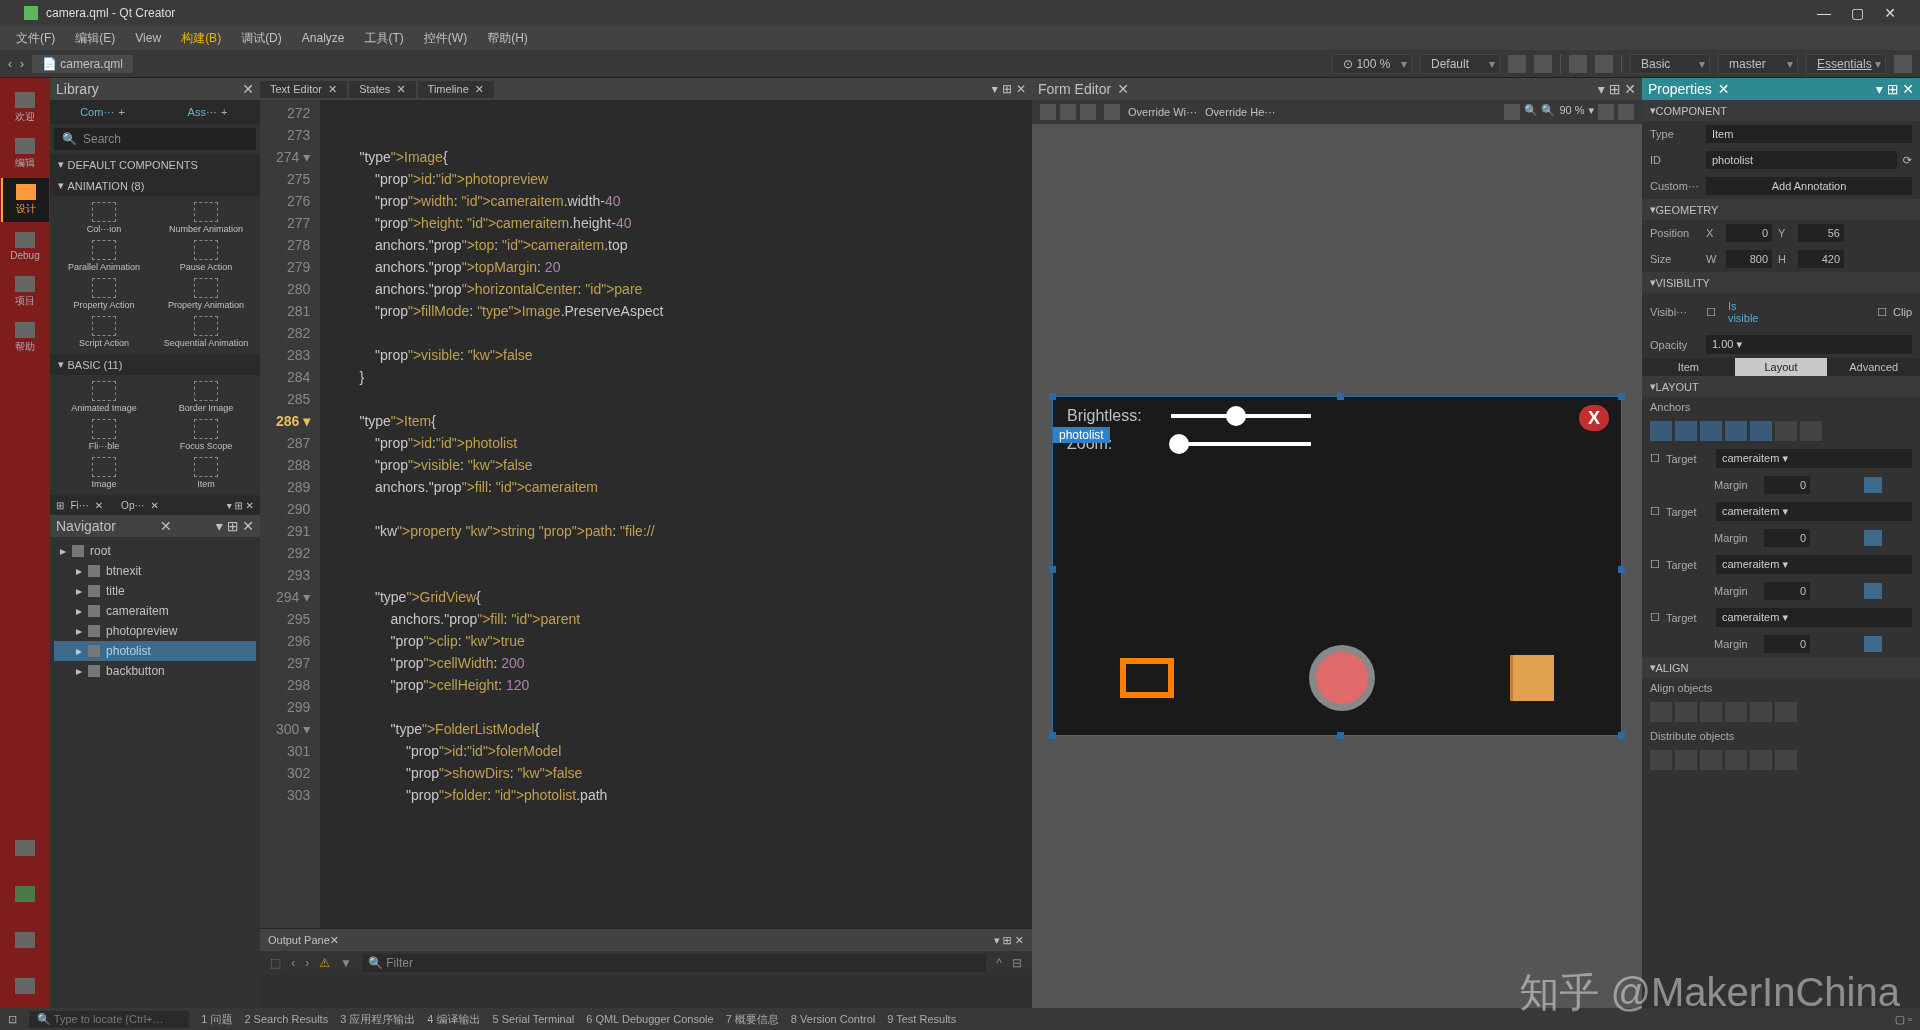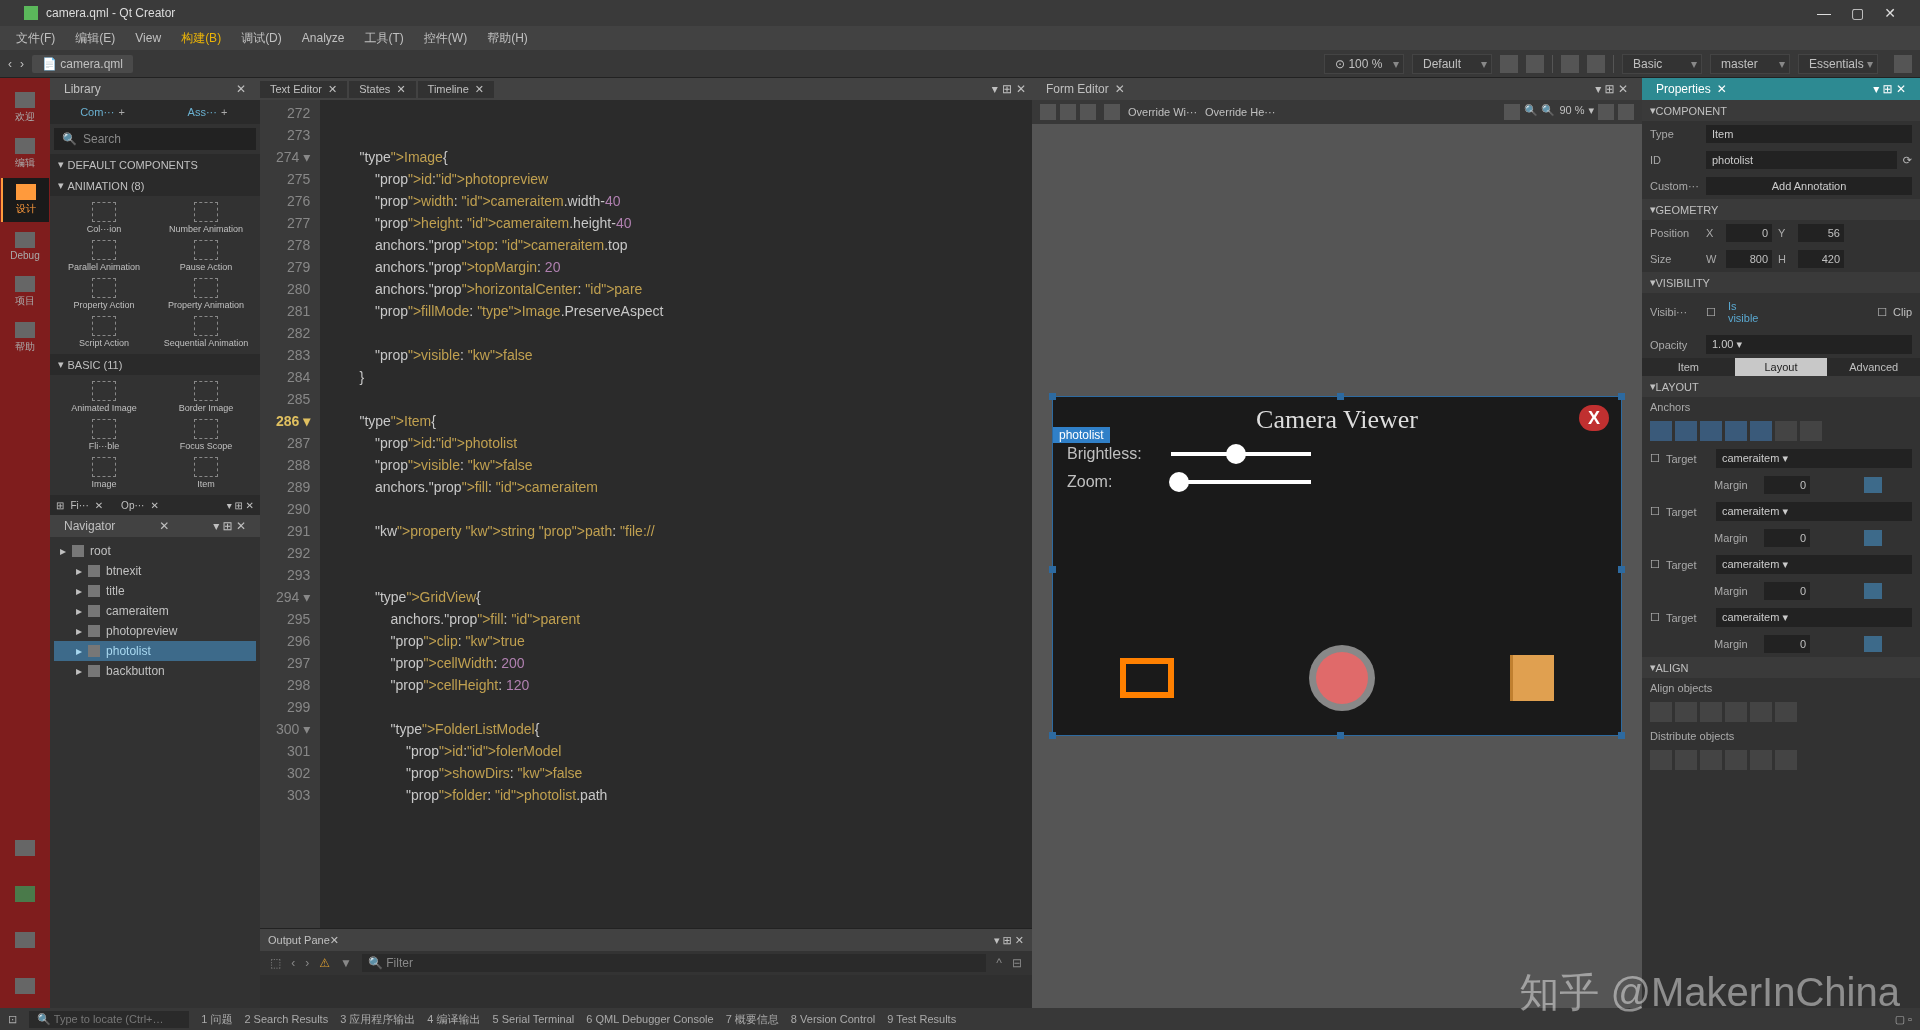--- a/index.html
+++ b/index.html
@@ -15,36 +15,36 @@
 .menubar span { padding: 2px 8px; cursor: pointer; }
 .menubar .disabled { color: #eab308; }
 
 
 .toolbar { height: 28px; background: #383838; display: flex; align-items: center; padding: 0 8px; gap: 8px; border-bottom: 1px solid #222; }
 .toolbar .sep { width: 1px; height: 18px; background: #555; }
 .toolbar .tbtn { width: 18px; height: 18px; background: #555; }
 .toolbar .filechip { background: #4a4a4a; padding: 2px 10px; border-radius: 2px; }
 .toolbar .combo { background: #333; padding: 2px 10px; border: 1px solid #444; min-width: 80px; position: relative; }
 .toolbar .combo::after { content: "▾"; position: absolute; right: 4px; color: #888; }
-.toolbar .right { margin-left: auto; display: flex; gap: 16px; align-items: center; }
+.toolbar .right { margin-left: auto; display: flex; gap: 8px; align-items: center; text-decoration: underline; }
 
 
 .main { display: flex; height: calc(100% - 26px - 24px - 28px - 22px); }
 
 
 .leftbar { width: 50px; background: #7f1d1d; display: flex; flex-direction: column; align-items: center; padding-top: 8px; gap: 2px; }
 .leftbar .item { width: 48px; height: 44px; display: flex; flex-direction: column; align-items: center; justify-content: center; font-size: 10px; gap: 2px; color: #aaa; }
 .leftbar .item.active { background: #1a1a1a; color: #ff9a3c; border-left: 2px solid #ff9a3c; }
 .leftbar .icon { width: 20px; height: 16px; background: #666; }
 .leftbar .item.active .icon { background: #ff9a3c; }
 .leftbar .spacer { flex: 1; }
 
 
 .library { width: 210px; background: #323232; display: flex; flex-direction: column; }
-.panel-tab { height: 22px; background: #424242; display: flex; align-items: center; padding: 0 14px; gap: 6px; font-size: 12px; }
+.panel-tab { height: 22px; background: #424242; display: flex; align-items: center; padding: 0 6px; gap: 6px; font-size: 14px; }
 .panel-tab .close { margin-left: auto; cursor: pointer; }
 .lib-tabs { display: flex; background: #2a2a2a; height: 24px; }
 .lib-tabs .tab { flex: 1; display: flex; align-items: center; justify-content: center; gap: 4px; font-size: 11px; color: #6ab0d0; }
 .lib-tabs .plus { color: #aaa; }
 .searchbox { margin: 4px; background: #222; padding: 4px 8px; display: flex; align-items: center; gap: 6px; color: #888; }
 .section-hdr { background: #2a2a2a; padding: 4px 8px; font-size: 11px; display: flex; align-items: center; gap: 4px; }
 .comp-grid { display: grid; grid-template-columns: repeat(2, 1fr); gap: 2px; padding: 4px; }
 .comp-item { display: flex; flex-direction: column; align-items: center; font-size: 9px; text-align: center; padding: 2px; }
 .comp-item .ci { width: 24px; height: 20px; border: 1px dashed #888; margin-bottom: 2px; }
 .lib-bottom-tabs { display: flex; background: #2a2a2a; height: 20px; font-size: 10px; }
@@ -350,21 +350,20 @@
         <span>🔍</span>
         <span>90 %</span>
         <span>▾</span>
         <div class="fbtn"></div>
         <div class="fbtn"></div>
       </div>
     </div>
     <div class="canvas">
       <div class="device">
         <div class="sel-label">photolist</div>
-        <div class="title">Camera Viewer</div>
         <div class="xbtn">X</div>
         <div class="row">
             <label>Brightless:</label>
             <div class="slider">
               <div class="thumb" style="left:55px"></div>
             </div>
           </div>
         <div class="row">
             <label>Zoom:</label>
             <div class="slider">

